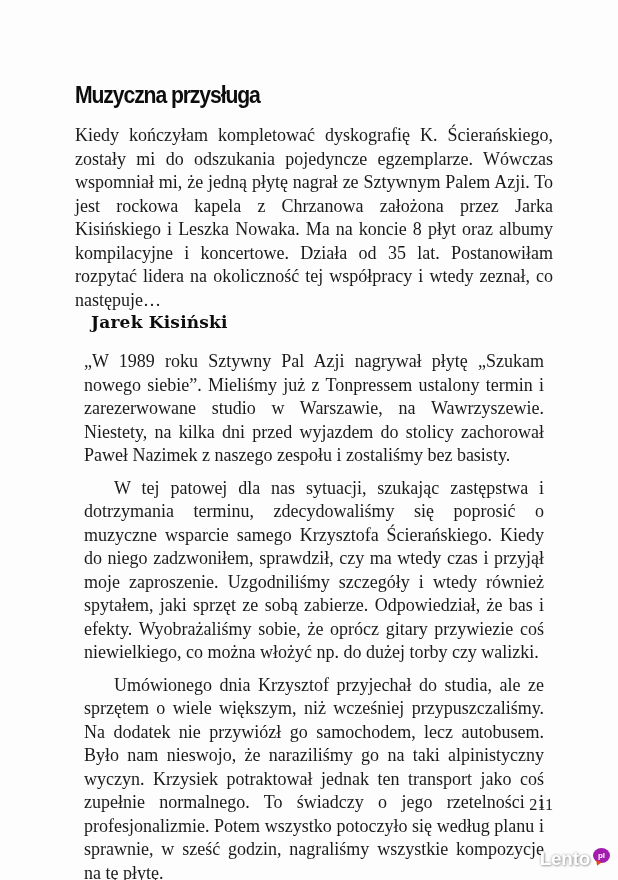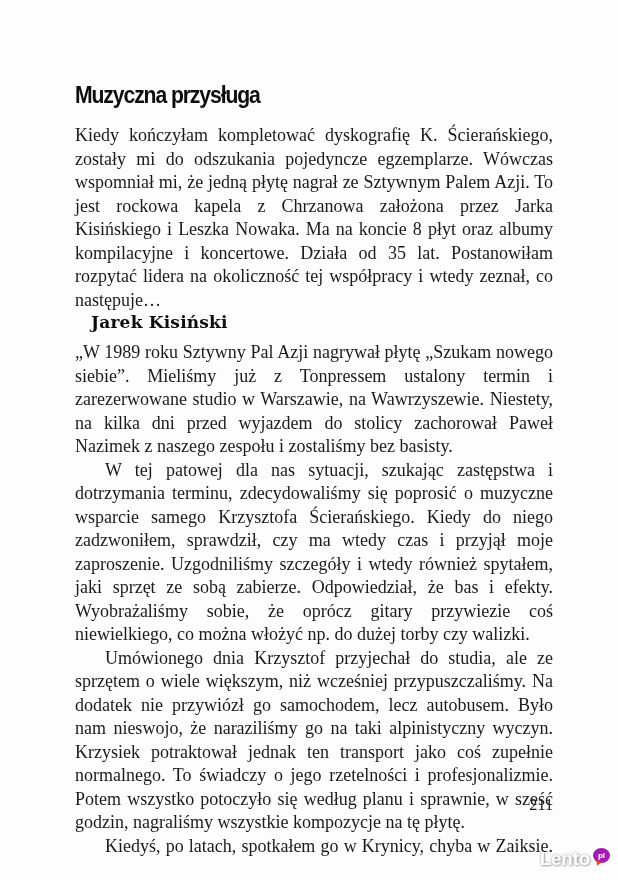--- a/index.html
+++ b/index.html
@@ -19,21 +19,21 @@
     font-size: 18px; line-height: 23.5px; text-align: justify; margin: 0;
     text-align-last: left;
   }
   .intro { position: absolute; top: 124px; left: 0; width: 478px; }
   .subtitle {
     position: absolute; top: 296px; left: 0;
     font-family: "DejaVu Serif", "Liberation Serif", serif; font-weight: bold;
     font-size: 17px; letter-spacing: 0.2px; margin: 16px; color: #0d0d0d;
   }
   .story { position: absolute; top: 341px; left: 0; width: 478px; }
-  .story p { margin: 0; }
+  .story p { margin: 9px; }
   .story p.indent { text-indent: 30px; }
   .page-number {
     position: absolute; top: 796px; right: 0;
     font-family: "Liberation Serif", "DejaVu Serif", serif; font-size: 16.2px;
   }
   .watermark {
     position: absolute; right: 8px; bottom: 10px; display: flex; gap: 3px;
   }
   .wm-text {
     font-family: "Liberation Sans", "DejaVu Sans", sans-serif; font-weight: bold; font-size: 19px;

